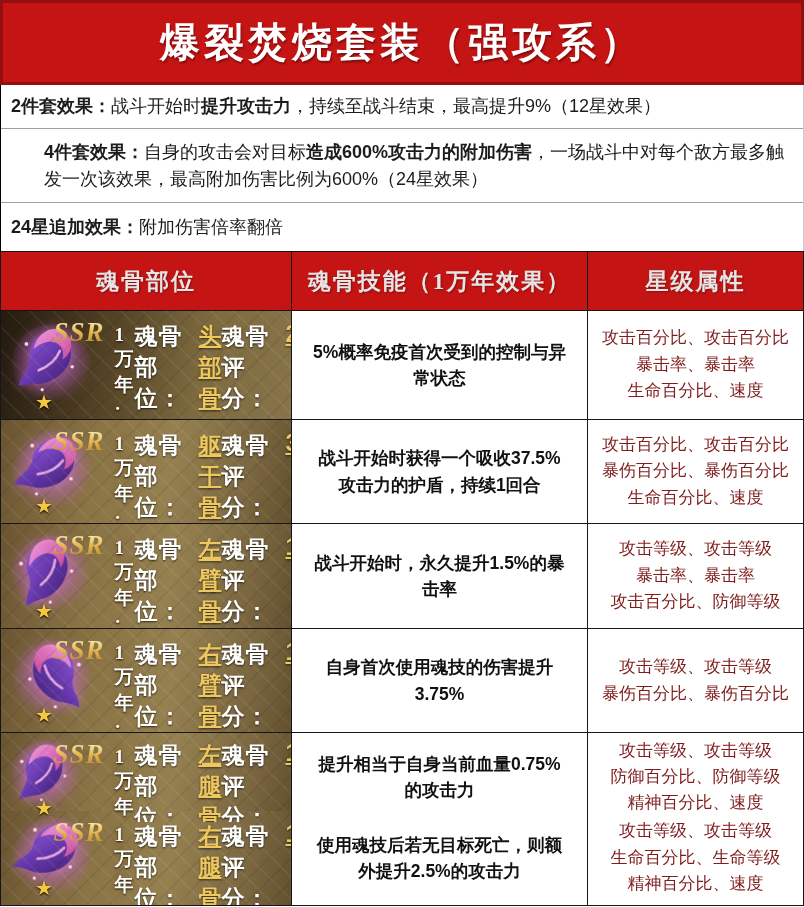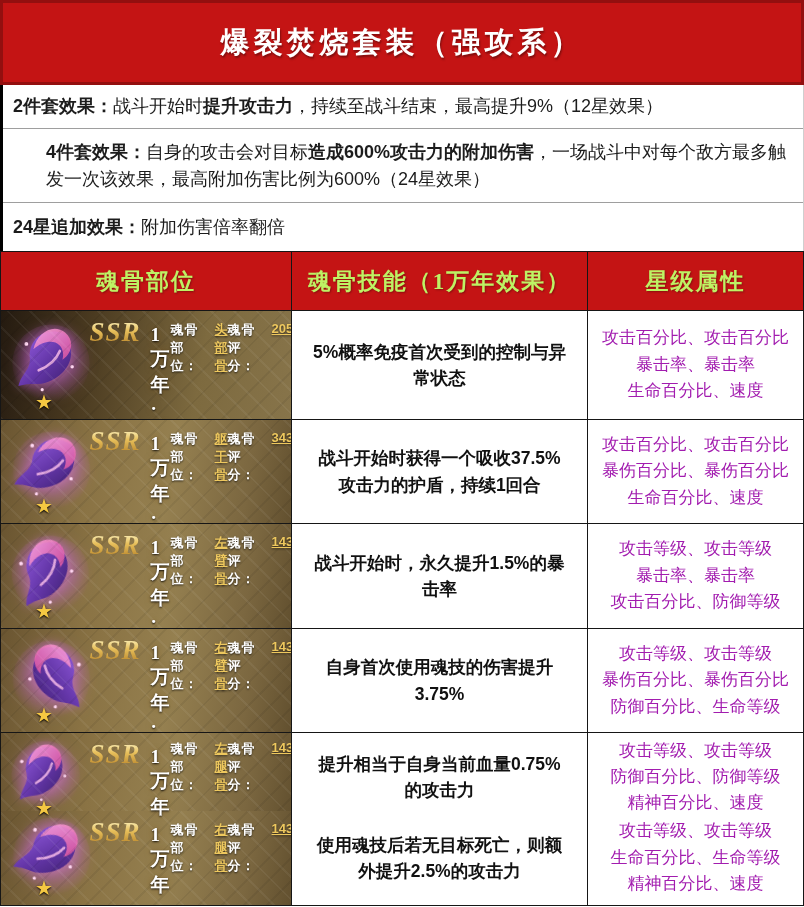--- a/index.html
+++ b/index.html
@@ -7,43 +7,43 @@
   .page { width: 804px; margin: 0 auto; background: #fff; }
 
   
   .title-band {
     height: 85px; background: #c41414;
     border: 3px solid #930f0f;
     display: flex; align-items: center; justify-content: center;
   }
   .title {
     color: #fff; font-family: "Liberation Serif", serif;
-    font-weight: 700; font-size: 29px; letter-spacing: 4px;
+    font-weight: 700; font-size: 40px; letter-spacing: 4px;
     text-shadow: 1px 2px 2px rgba(0,0,0,.35);
   }
 
   
-  .effects { border-left: 3px solid #000000; border-right: 1px solid #cfcfcf; }
+  .effects { border-left: 1px solid #000000; border-right: 1px solid #cfcfcf; }
   .effect-row {
     display: block; padding: 0 10px; color: #1c1c1c;
     font-size: 18px; line-height: 1.5;
     border-bottom: 1px solid #9e9e9e;
     display: flex; align-items: center;
   }
   .effect-row p { display: inline; }
   .e1 { height: 44px; }
   .e2 { height: 74px; display: block; padding-top: 10px; padding-left: 43px; }
   .e3 { height: 48px; border-bottom: none; }
   .effect-row b { font-weight: 700; }
 
   
   .stable { border: 1px solid #161616; }
   .thead, .trow { display: grid; grid-template-columns: 290px 296px auto; }
   .th {
-    background: #c41414; color: #bef264; height: 58px;
+    background: #c41414; color: #e5e5e5; height: 58px;
     display: flex; align-items: center; justify-content: center;
     font-family: "Liberation Serif", serif; font-weight: 700; font-size: 23px;
     letter-spacing: 2px; border-left: 1px solid #161616;
     text-shadow: 1px 1px 2px rgba(0,0,0,.3);
   }
   .th:first-child { border-left: none; }
   .trow { border-top: 1px solid #161616; }
   .cell { border-left: 1px solid #161616; background: #fff; }
   .cell:first-child { border-left: none; }
   .r1 { height: 109px; } .r2 { height: 104px; } .r3 { height: 105px; }
@@ -88,35 +88,35 @@
     font-size: 27px; letter-spacing: 1px;
     background: linear-gradient(180deg, #fdf3c0 10%, #e7bf5a 45%, #b8842a 90%);
     -webkit-background-clip: text; background-clip: text;
     color: transparent;
   }
   .bname {
     font-family: "Liberation Serif", serif; font-weight: 700; font-size: 19px;
     color: #fff; letter-spacing: 1px;
     text-shadow: 0 1px 2px rgba(0,0,0,.85), 0 0 6px rgba(120,80,20,.6);
   }
-  .kv { display: flex; gap: 16px; font-weight: 700; font-size: 13px; margin-top: 4px; }
+  .kv { display: flex; gap: 16px; font-weight: 700; font-size: 23px; margin-top: 4px; }
   .kv .k { color: #fff; letter-spacing: 1px; text-shadow: 0 1px 2px rgba(0,0,0,.7); }
   .kv .v { color: #eec85e; text-shadow: 0 1px 2px rgba(0,0,0,.6); text-decoration: underline; }
   .r5 .line1 { margin-bottom: 1px; } .r5 .kv { margin-top: 1px; }
 
   
   .skill-cell {
     display: flex; align-items: center; justify-content: center;
     text-align: center; padding: 18px 18px;
     font-weight: 700; font-size: 17.5px; line-height: 1.5; color: #111;
   }
   .stars-cell {
     display: flex; flex-direction: column; align-items: center; justify-content: center;
     text-align: center; padding: 4px 6px;
-    font-size: 17px; line-height: 1.55; color: #a21caf;
+    font-size: 17px; line-height: 1.55; color: #7f1d1d;
   }
 </style>
 </head>
 <body>
 
 <svg width="0" height="0" style="position:absolute" aria-hidden="true">
   <defs>
     <radialGradient id="glowG" cx="50%" cy="45%" r="55%">
       <stop offset="0%" stop-color="#ff9ae0" stop-opacity=".55"></stop>
       <stop offset="60%" stop-color="#c45fd8" stop-opacity=".25"></stop>
@@ -273,21 +273,20 @@
           <div class="kv">
               <span class="k">魂骨评分：</span>
               <span class="v">1437</span>
             </div>
         </div>
       </div>
       <div class="cell skill-cell">自身首次使用魂技的伤害提升3.75%</div>
       <div class="cell stars-cell">
         <div>攻击等级、攻击等级</div>
         <div>暴伤百分比、暴伤百分比</div>
-        <div>防御百分比、生命等级</div>
       </div>
     </div>
 
     <div class="trow r5">
       <div class="cell bone-cell">
         <svg class="bicon" viewBox="0 0 100 100">
             <use href="#boneShape"></use>
           </svg>
         <span class="star">★</span>
         <div class="bone-text">

